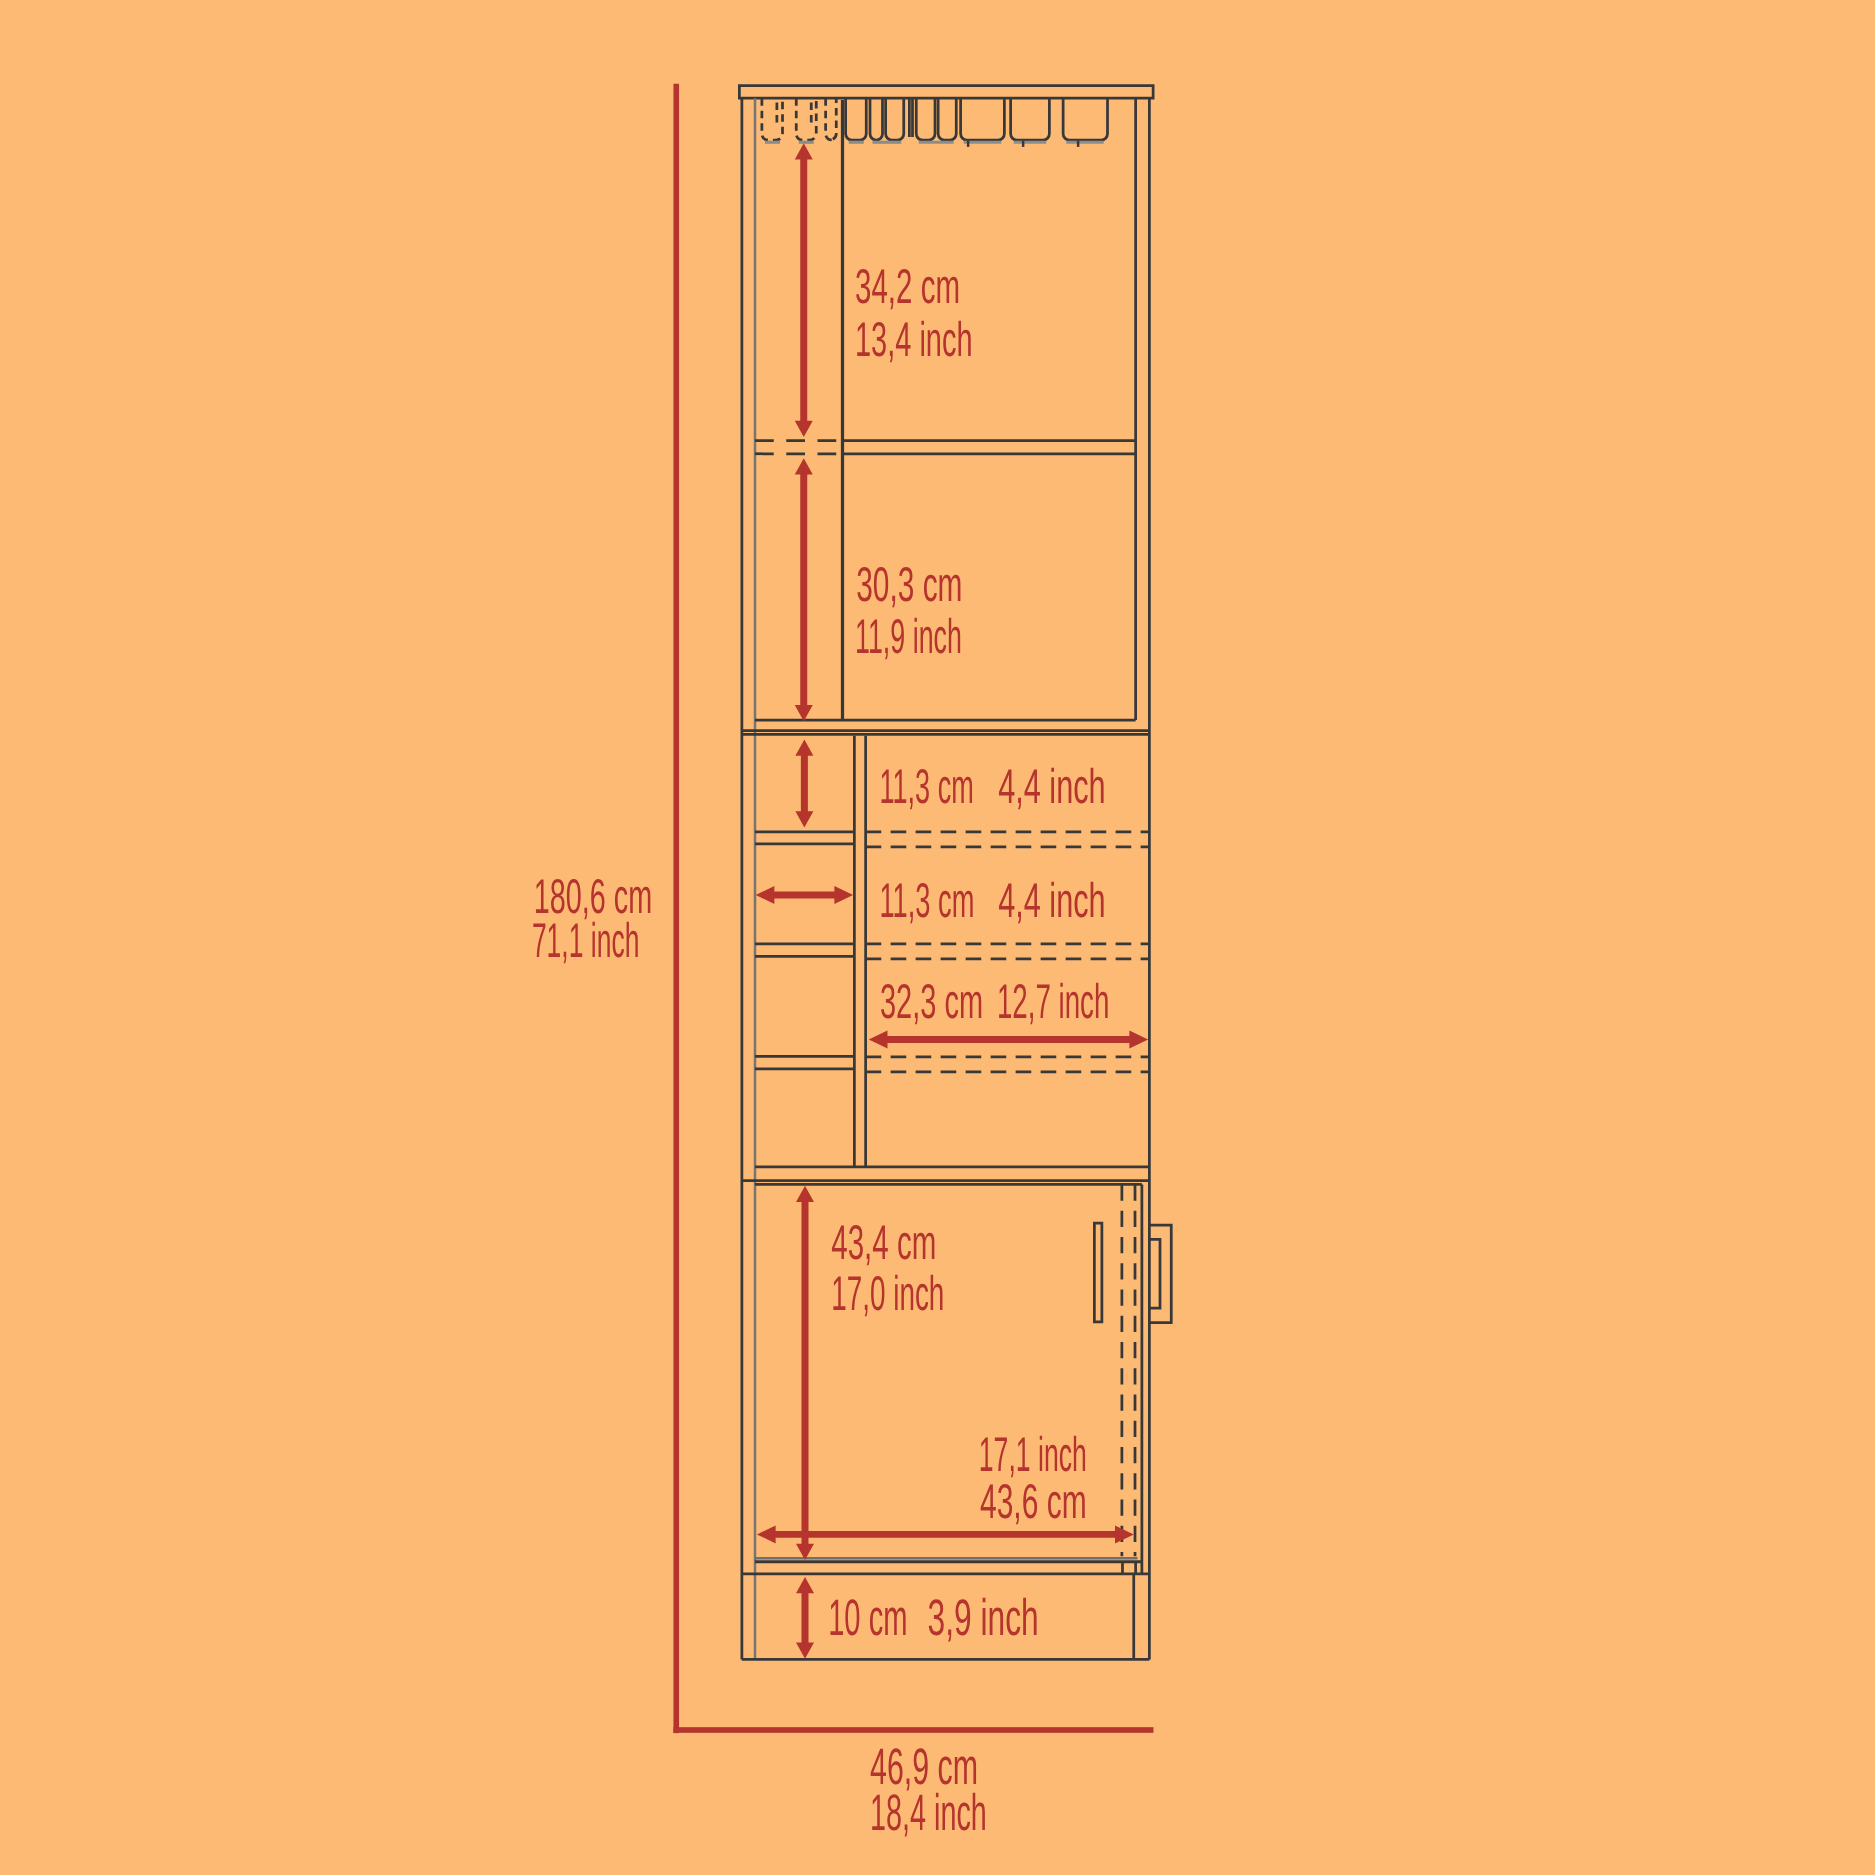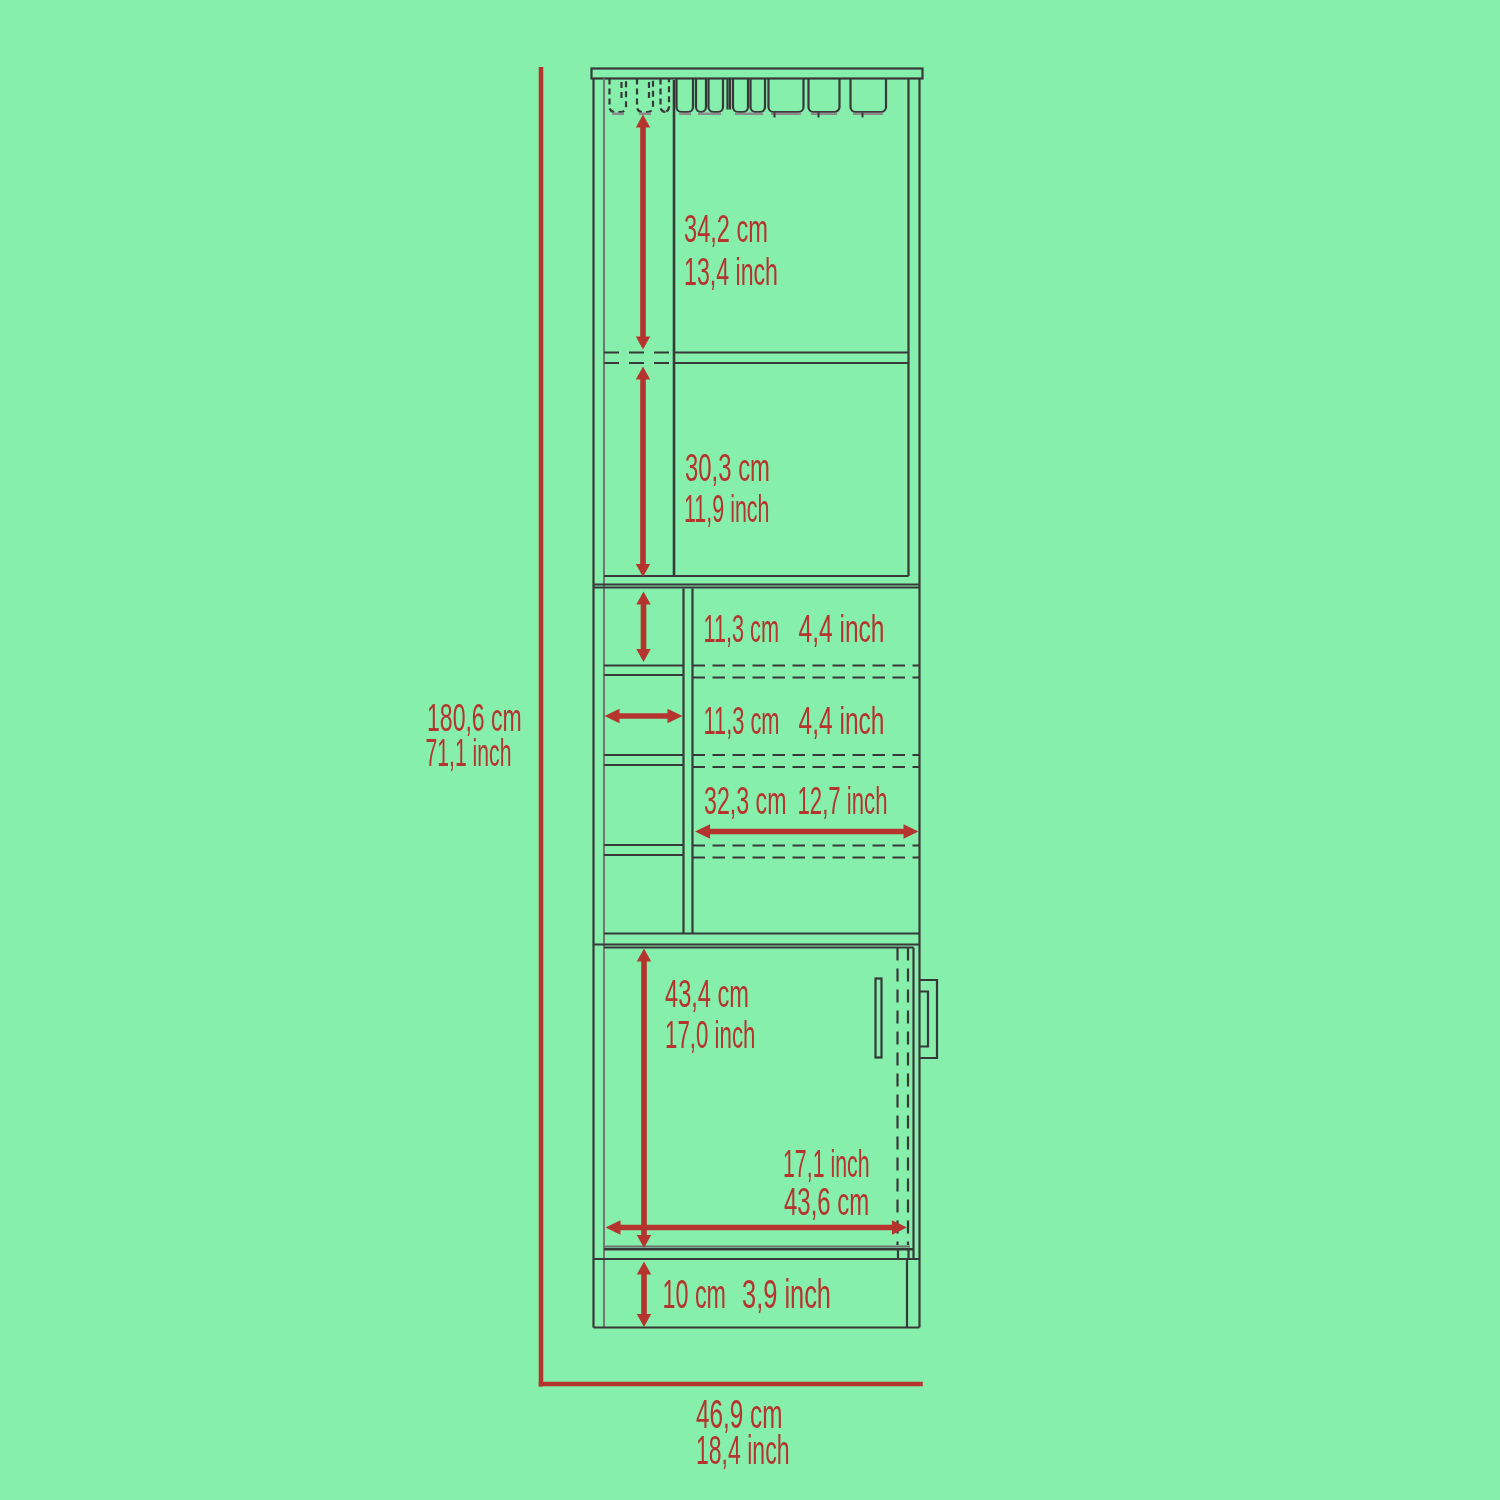--- a/index.html
+++ b/index.html
@@ -1,16 +1,16 @@
 <!DOCTYPE html>
 <html><head>
 <meta charset="utf-8">
 <style>
   html,body{margin:0;padding:0;background:#ffffff;}
-  .wrap{width:1500px;height:1500px;position:relative;background:#86efac;}
+  .wrap{width:1500px;height:1500px;position:relative;background:#fdba74;}
   svg{display:block;}
   text{font-family:"Liberation Sans", sans-serif;font-weight:normal;fill:#b5342e;-webkit-text-stroke:0.7px #b5342e;}
 </style>
 </head>
 <body>
 <div class="wrap">
 <svg width="1500" height="1500" viewBox="0 0 1500 1500">
 <defs>
 </defs>
 <g stroke="#383838" stroke-width="2.2" fill="none">

